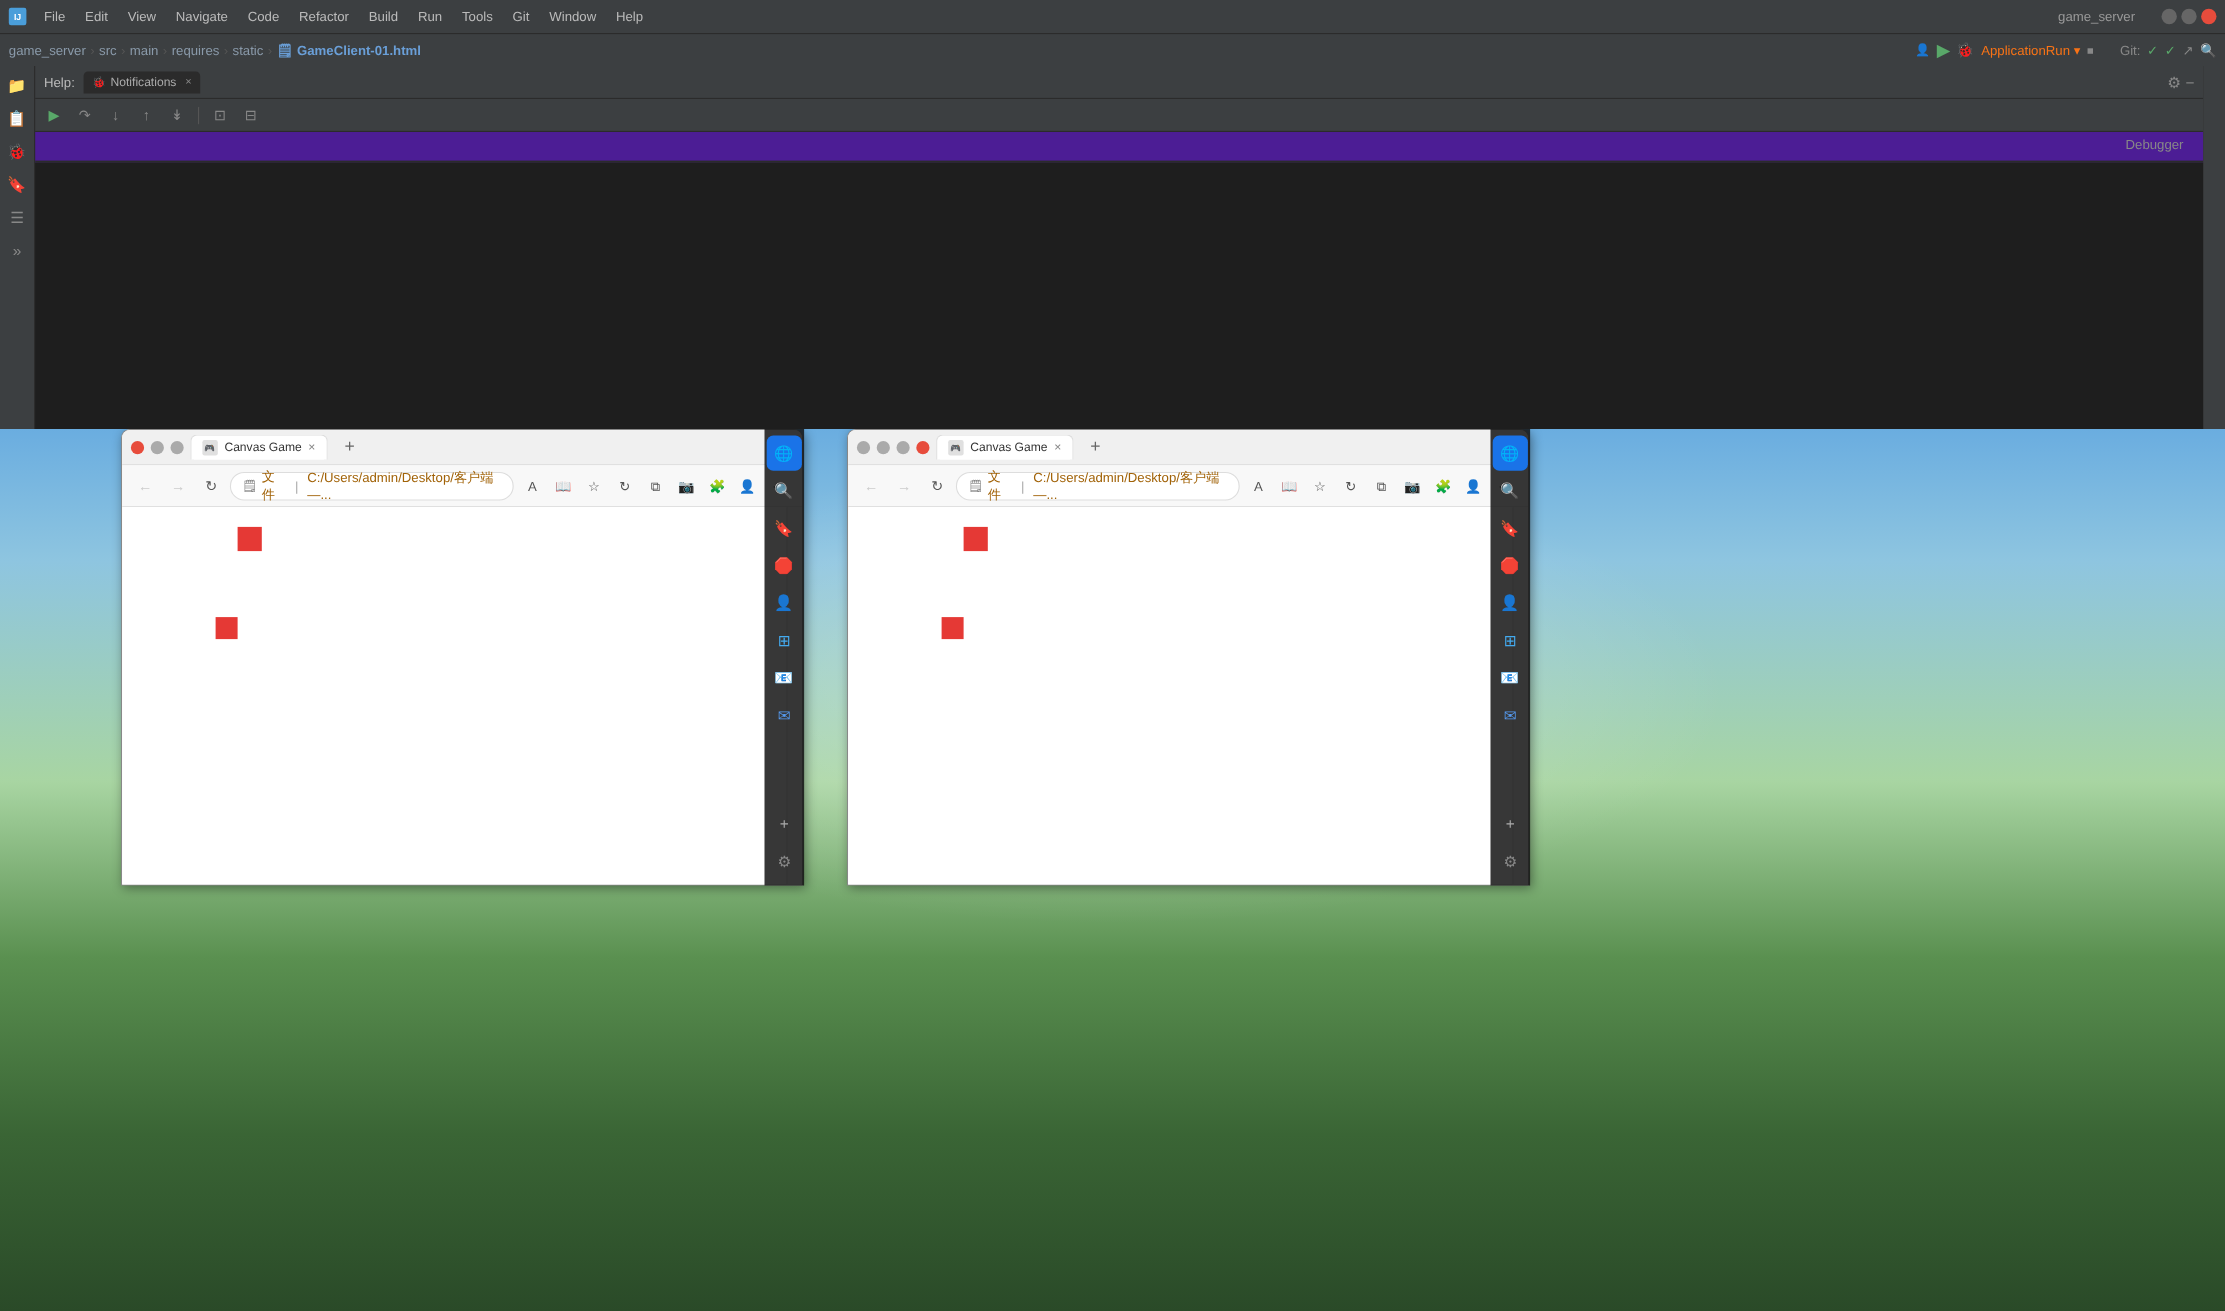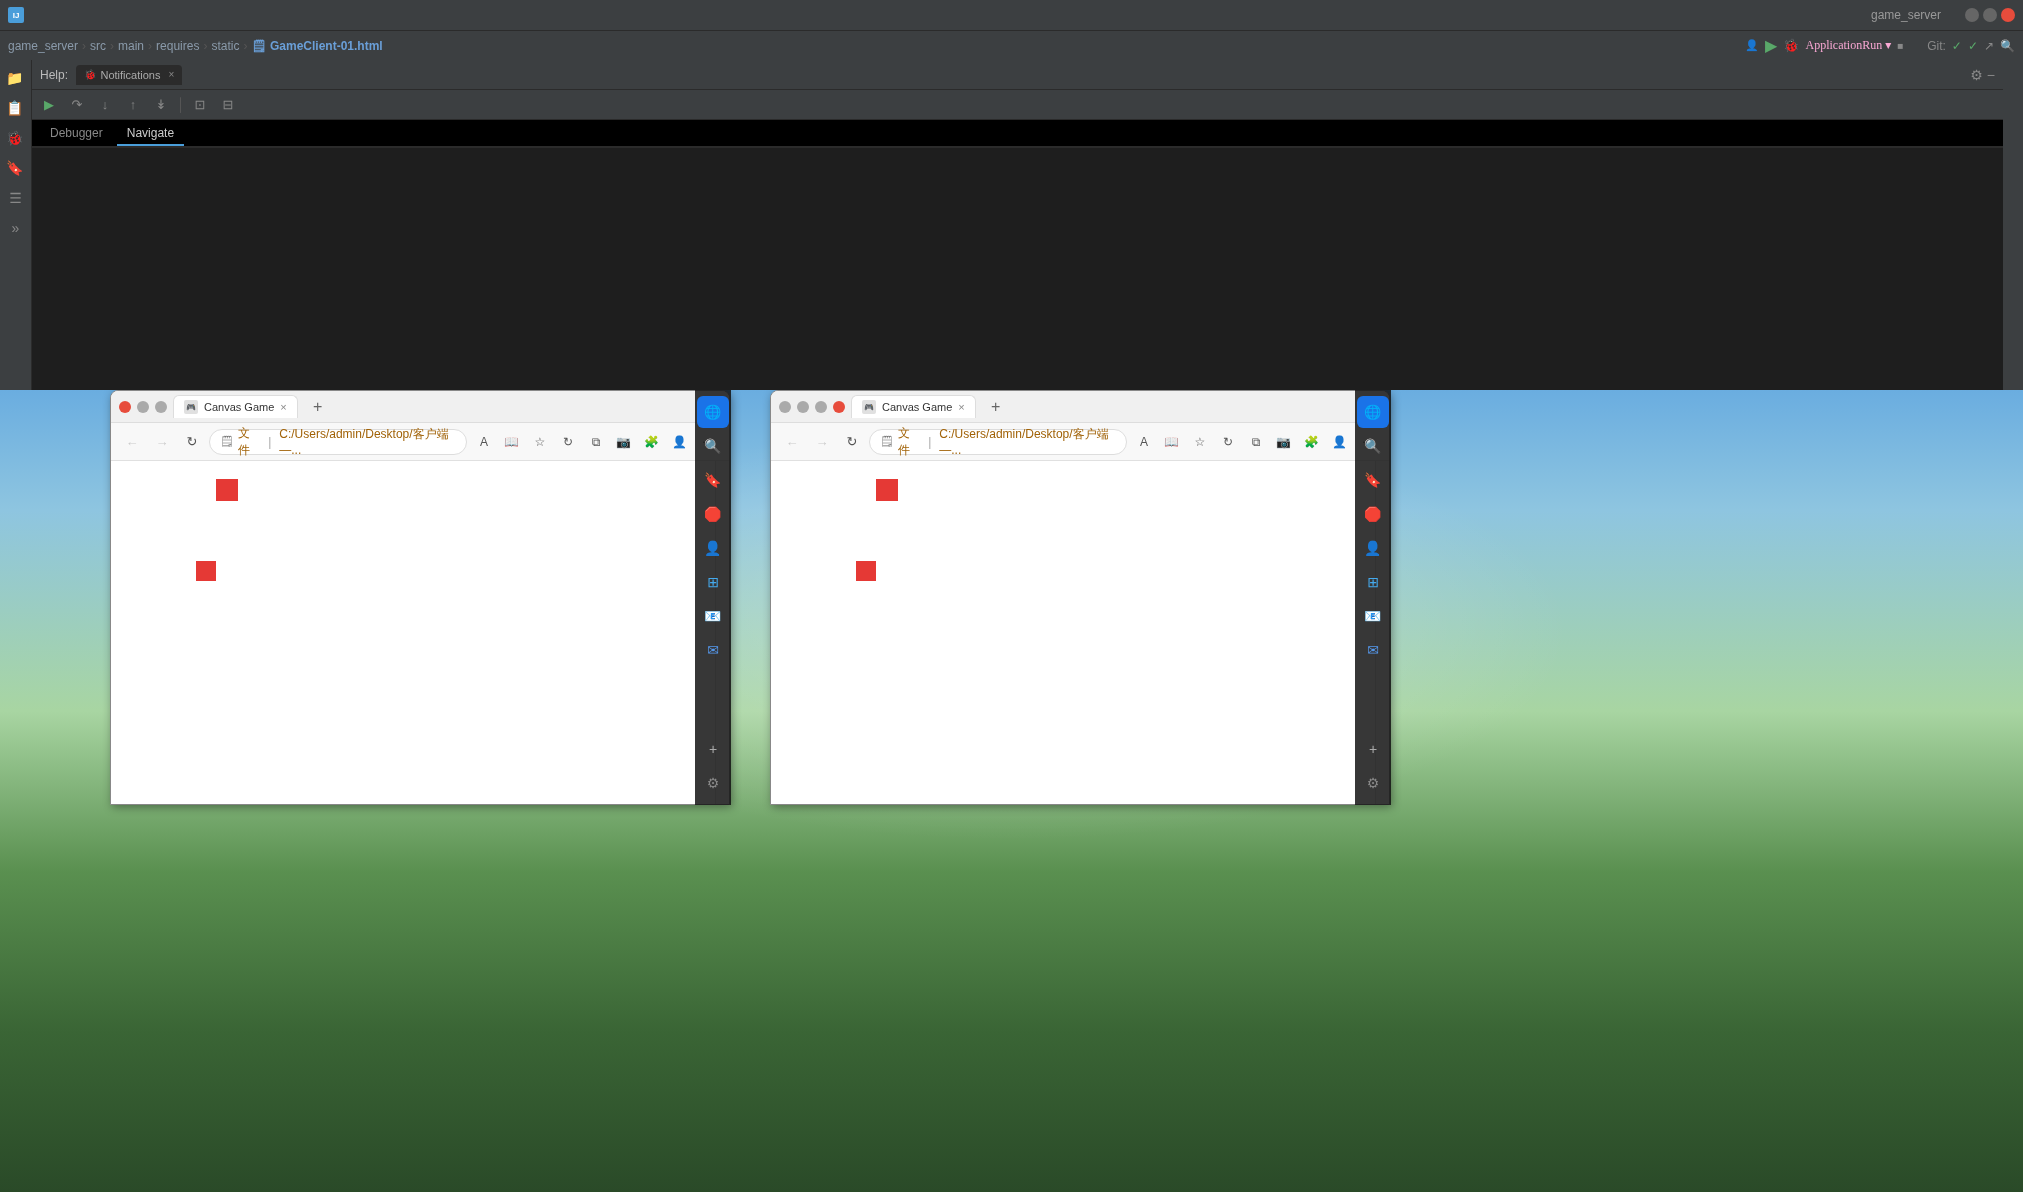--- a/index.html
+++ b/index.html
@@ -144,26 +144,27 @@
       color: #888;
       cursor: pointer;
       border-radius: 3px;
       font-size: 13px;
     }
     .debug-btn.green { color: #59a869; }
     .debug-btn.separator { width: 1px; background: #555; height: 16px; margin: 0 4px; }
 
     .debugger-console-tabs {
       display: flex;
-      align-items: center;
-      padding: 0 8px;
-      background: #000000;
+      align-items: flex-end;
+      padding: 0 8px;
+      background: #4c1d95;
       height: 28px;
       border-bottom: 2px solid #2b2b2b;
       gap: 4px;
+      flex-direction: column;
     }
     .dc-tab {
       padding: 4px 10px;
       color: #888;
       font-size: 12px;
       cursor: pointer;
       border-bottom: 2px solid transparent;
       margin-bottom: -2px;
     }
     .dc-tab.active {
@@ -382,20 +383,34 @@
       font-size: 11px;
       padding: 8px 2px;
       cursor: pointer;
     }
   </style>
 </head>
 <body>
 
 <div class="title-bar">
   <div class="app-icon">IJ</div>
+  <div class="menu-items">
+    <span class="menu-item">File</span>
+    <span class="menu-item">Edit</span>
+    <span class="menu-item">View</span>
+    <span class="menu-item">Navigate</span>
+    <span class="menu-item">Code</span>
+    <span class="menu-item">Refactor</span>
+    <span class="menu-item">Build</span>
+    <span class="menu-item">Run</span>
+    <span class="menu-item">Tools</span>
+    <span class="menu-item">Git</span>
+    <span class="menu-item">Window</span>
+    <span class="menu-item">Help</span>
+  </div>
   <span class="app-title">game_server</span>
   <div class="win-controls">
     <div class="win-btn minimize"></div>
     <div class="win-btn maximize"></div>
     <div class="win-btn close"></div>
   </div>
 </div>
 
 <div class="breadcrumb-bar">
   <span class="breadcrumb-link">game_server</span>
@@ -407,21 +422,21 @@
   <span class="breadcrumb-link">requires</span>
   <span class="breadcrumb-sep">›</span>
   <span class="breadcrumb-link">static</span>
   <span class="breadcrumb-sep">›</span>
   <span class="breadcrumb-file">🗒 GameClient-01.html</span>
 
   <div style="margin-left:auto; display:flex; align-items:center; gap:6px;">
     <span style="color:#888; font-size:11px; cursor:pointer;">👤</span>
     <span style="color:#59a869; font-size:16px; cursor:pointer;">▶</span>
     <span style="color:#aaa; font-size:13px; cursor:pointer;">🐞</span>
-    <span style="color:#f9a8d4; font-size:12px;font-family:Liberation Serif, serif;">ApplicationRun ▾</span>
+    <span style="color:#f97316; font-size:12px;">ApplicationRun ▾</span>
     <span style="color:#888; font-size:12px; cursor:pointer;">⏹</span>
     <span style="color:#888; font-size:12px; margin-left:18px;">Git:</span>
     <span style="color:#59a869; font-size:12px; cursor:pointer;">✓</span>
     <span style="color:#59a869; font-size:12px; cursor:pointer;">✓</span>
     <span style="color:#888; font-size:12px; cursor:pointer;">↗</span>
     <span style="color:#888; font-size:12px; cursor:pointer;">🔍</span>
   </div>
 </div>
 
 <div class="ide-layout">

